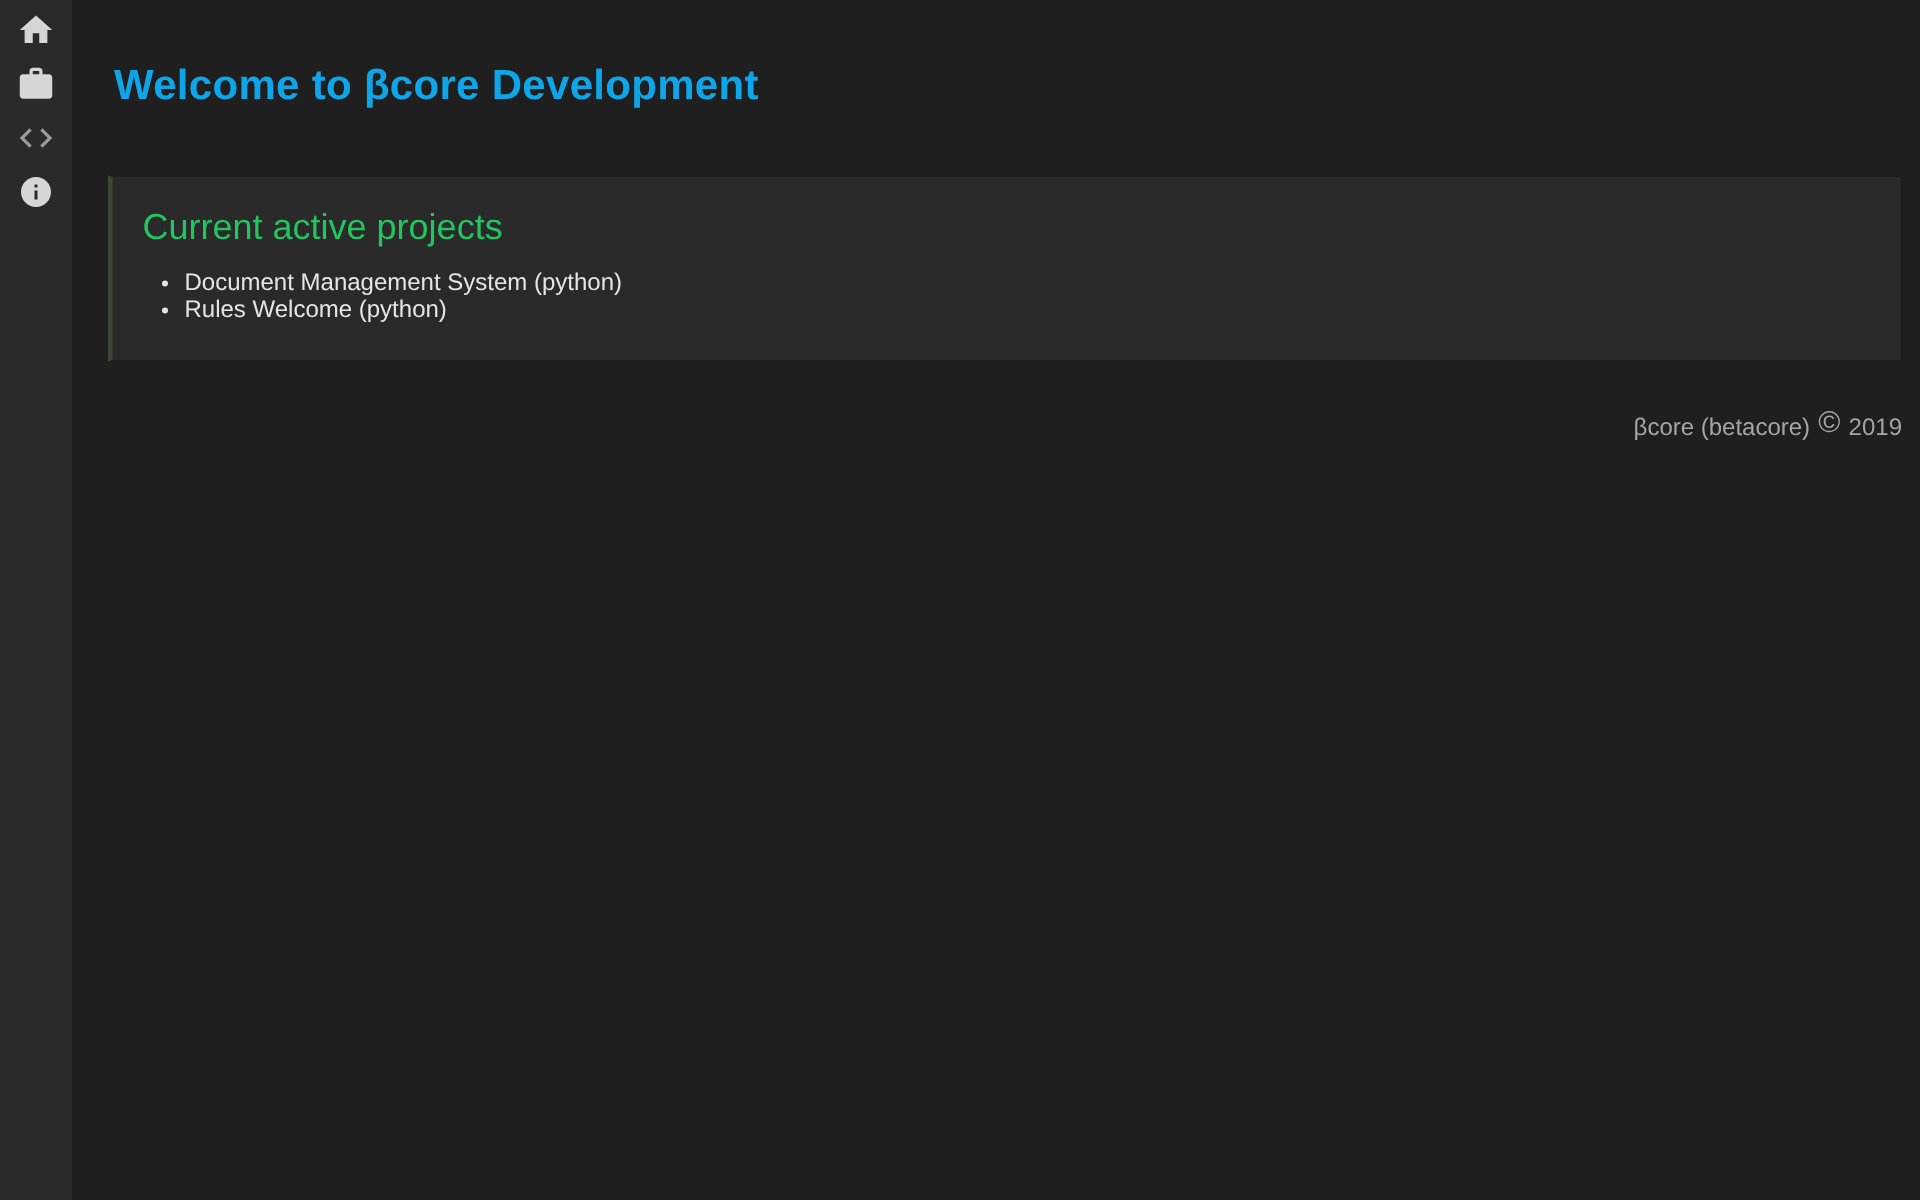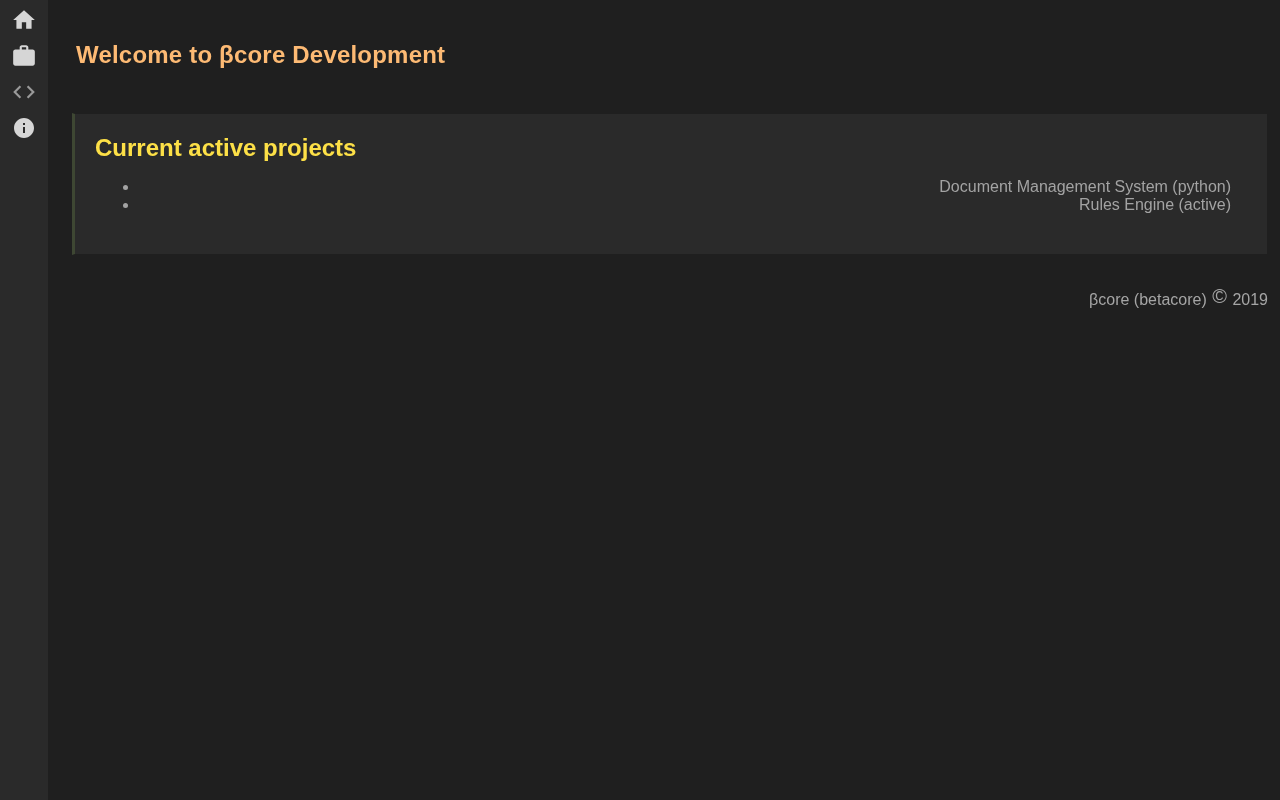--- a/index.html
+++ b/index.html
@@ -38,49 +38,48 @@
   .icon svg { display: block; }
   .icon-bright { color: #d6d6d6; }
   .icon-dim    { color: #9a9a9a; }
 
   
   .main {
     margin-left: 48px;
     padding: 0 12px 0 24px;
   }
   .page-title {
-    color: #fdba74;
-    font-size: 24px;
+    color: #0ea5e9;
+    font-size: 28px;
     font-weight: bold;
     margin: 41px 0 44px 4px;
     letter-spacing: 0.2px;
   }
 
   
   .projects-card {
     background: #2a2a2a;
     border-left: 3px solid #3e4733;
     border-top: 1px solid rgba(0,0,0,0.25);
     border-right: 1px solid rgba(0,0,0,0.25);
     border-bottom: 1px solid rgba(0,0,0,0.25);
     padding: 20px 20px 24px 20px;
   }
   .projects-card h2 {
-    color: #fde047;
+    color: #22c55e;
     font-size: 24px;
-    font-weight: bold;
+    font-weight: normal;
     margin: 0 0 14px 0;
   }
   .projects-card ul {
-    margin: 16px;
+    margin: 0;
     padding-left: 28px;
-    color: #a3a3a3;
+    color: #e5e5e5;
     font-size: 16px;
     line-height: 18px;
-    text-align: right;
   }
   .projects-card li { margin: 0; }
 
   
   .footer {
     margin-top: 32px;
     text-align: right;
     color: #a5a5a5;
     font-size: 16px;
   }
@@ -125,21 +124,21 @@
   </a>
 </nav>
 
 <main class="main">
   <h1 class="page-title">Welcome to βcore Development</h1>
 
   <section class="projects-card">
     <h2>Current active projects</h2>
     <ul>
       <li>Document Management System (python)</li>
-      <li>Rules Engine (active)</li>
+      <li>Rules Welcome (python)</li>
     </ul>
   </section>
 
   <footer class="footer">
     <span>βcore (betacore)</span>
     <span class="copyright-symbol">©</span>
     <span>2019</span>
   </footer>
 </main>
 

